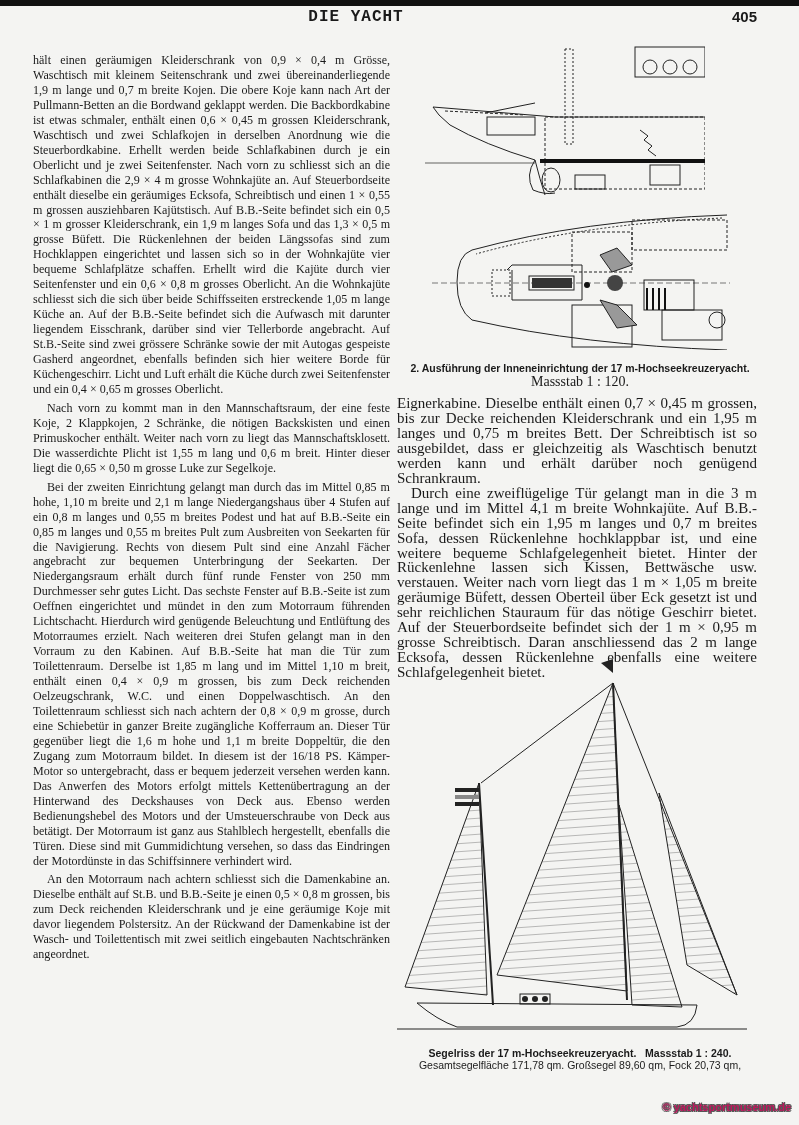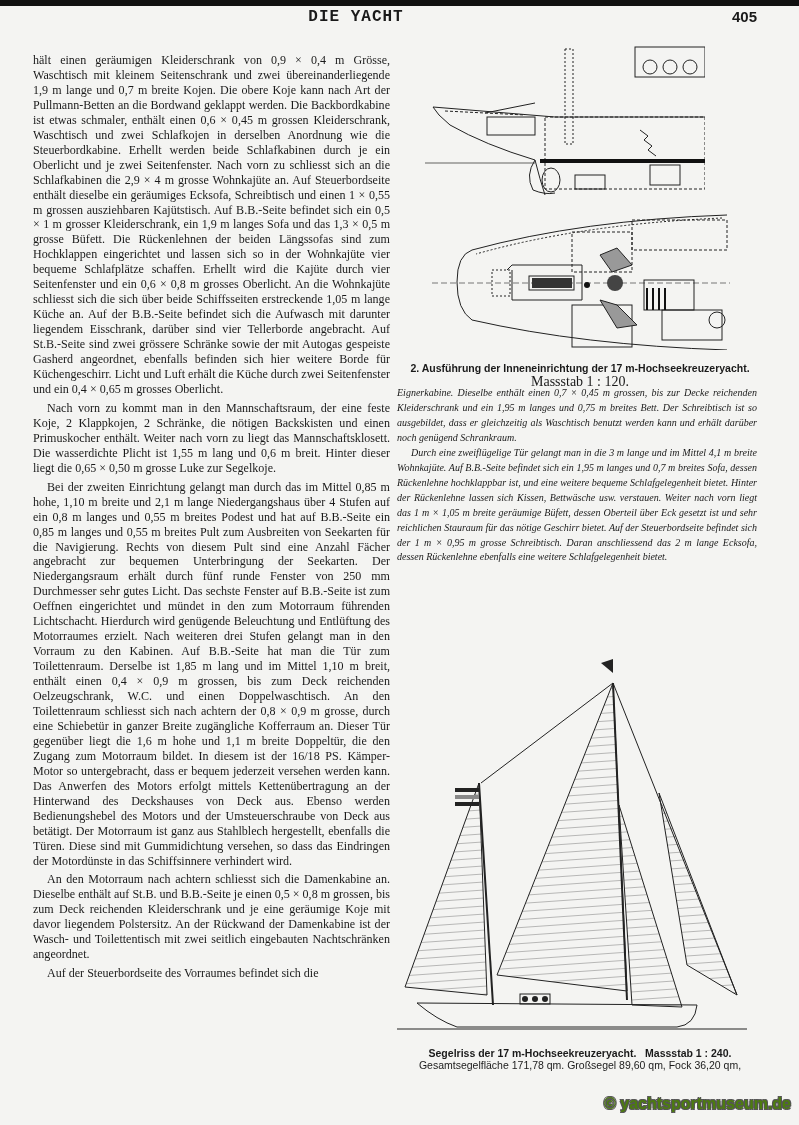--- a/index.html
+++ b/index.html
@@ -21,52 +21,51 @@
     font-weight: bold; font-size: 15px;
   }
   .col-left {
     position: absolute; left: 33px; top: 53px; width: 357px;
     font-size: 12.05px; line-height: 14.95px; text-align: justify;
     hyphens: manual;
   }
   .col-left p { margin: 0 0 4px 0; text-indent: 14px; }
   .col-left p.first { text-indent: 0; }
   .col-right-text {
-    position: absolute; left: 397px; top: 386px; width: 360px;
-    font-size: 10px; line-height: 14.95px; text-align: justify; font-style: italic;
+    position: absolute; left: 397px; top: 396px; width: 360px;
+    font-size: 15px; line-height: 14.95px; text-align: justify;
   }
   .col-right-text p { margin: 0; text-indent: 14px; }
   .col-right-text p.first { text-indent: 0; }
   .figure { position: absolute; }
   .caption {
     position: absolute; text-align: center;
     font-family: "Liberation Sans", "DejaVu Sans", sans-serif; font-size: 10.5px;
   }
   .caption .bold { font-weight: bold; }
   .caption .scale { font-family: "Liberation Serif", serif; font-size: 14px; }
   .watermark {
     position: absolute; right: 8px; bottom: 12px;
-    font-family: "Liberation Sans", "DejaVu Sans", sans-serif; font-size: 16px;
-    color: #4d7c0f; font-weight: bold;
+    font-family: "Liberation Sans", "DejaVu Sans", sans-serif; font-size: 11px;
+    color: #be185d; font-weight: bold;
     text-shadow: -1px -1px 0 #555, 1px -1px 0 #555, -1px 1px 0 #555, 1px 1px 0 #555;
   }
 </style>
 </head>
 <body>
 
 <div class="topbar"></div>
 <div class="header-title">DIE YACHT</div>
 <div class="page-number">405</div>
 
 <div class="col-left">
   <p class="first">hält einen geräumigen Kleiderschrank von 0,9 × 0,4 m Grösse, Waschtisch mit kleinem Seitenschrank und zwei übereinanderliegende 1,9 m lange und 0,7 m breite Kojen. Die obere Koje kann nach Art der Pullmann-Betten an die Bordwand geklappt werden. Die Backbordkabine ist etwas schmaler, enthält einen 0,6 × 0,45 m grossen Kleiderschrank, Waschtisch und zwei Schlafkojen in derselben Anordnung wie die Steuerbordkabine. Erhellt werden beide Schlafkabinen durch je ein Oberlicht und je zwei Seitenfenster. Nach vorn zu schliesst sich an die Schlafkabinen die 2,9 × 4 m grosse Wohnkajüte an. Auf Steuerbordseite enthält dieselbe ein geräumiges Ecksofa, Schreibtisch und einen 1 × 0,55 m grossen ausziehbaren Kajütstisch. Auf B.B.-Seite befindet sich ein 0,5 × 1 m grosser Kleiderschrank, ein 1,9 m langes Sofa und das 1,3 × 0,5 m grosse Büfett. Die Rückenlehnen der beiden Längssofas sind zum Hochklappen eingerichtet und lassen sich so in der Wohnkajüte vier bequeme Schlafplätze schaffen. Erhellt wird die Kajüte durch vier Seitenfenster und ein 0,6 × 0,8 m grosses Oberlicht. An die Wohnkajüte schliesst sich die sich über beide Schiffsseiten erstreckende 1,05 m lange Küche an. Auf der B.B.-Seite befindet sich die Aufwasch mit darunter liegendem Eisschrank, darüber sind vier Tellerborde angebracht. Auf St.B.-Seite sind zwei grössere Schränke sowie der mit Autogas gespeiste Gasherd angeordnet, ebenfalls befinden sich hier weitere Borde für Küchengeschirr. Licht und Luft erhält die Küche durch zwei Seitenfenster und ein 0,4 × 0,65 m grosses Oberlicht.</p>
   <p>Nach vorn zu kommt man in den Mannschaftsraum, der eine feste Koje, 2 Klappkojen, 2 Schränke, die nötigen Backskisten und einen Primuskocher enthält. Weiter nach vorn zu liegt das Mannschaftsklosett. Die wasserdichte Plicht ist 1,55 m lang und 0,6 m breit. Hinter dieser liegt die 0,65 × 0,50 m grosse Luke zur Segelkoje.</p>
   <p>Bei der zweiten Einrichtung gelangt man durch das im Mittel 0,85 m hohe, 1,10 m breite und 2,1 m lange Niedergangshaus über 4 Stufen auf ein 0,8 m langes und 0,55 m breites Podest und hat auf B.B.-Seite ein 0,85 m langes und 0,55 m breites Pult zum Ausbreiten von Seekarten für die Navigierung. Rechts von diesem Pult sind eine Anzahl Fächer angebracht zur bequemen Unterbringung der Seekarten. Der Niedergangsraum erhält durch fünf runde Fenster von 250 mm Durchmesser sehr gutes Licht. Das sechste Fenster auf B.B.-Seite ist zum Oeffnen eingerichtet und mündet in den zum Motorraum führenden Lichtschacht. Hierdurch wird genügende Beleuchtung und Entlüftung des Motorraumes erzielt. Nach weiteren drei Stufen gelangt man in den Vorraum zu den Kabinen. Auf B.B.-Seite hat man die Tür zum Toilettenraum. Derselbe ist 1,85 m lang und im Mittel 1,10 m breit, enthält einen 0,4 × 0,9 m grossen, bis zum Deck reichenden Oelzeugschrank, W.C. und einen Doppelwaschtisch. An den Toilettenraum schliesst sich nach achtern der 0,8 × 0,9 m grosse, durch eine Schiebetür in ganzer Breite zugängliche Kofferraum an. Dieser Tür gegenüber liegt die 1,6 m hohe und 1,1 m breite Doppeltür, die den Zugang zum Motorraum bildet. In diesem ist der 16/18 PS. Kämper-Motor so untergebracht, dass er bequem jederzeit versehen werden kann. Das Anwerfen des Motors erfolgt mittels Kettenübertragung an der Hinterwand des Deckshauses von Deck aus. Ebenso werden Bedienungshebel des Motors und der Umsteuerschraube von Deck aus betätigt. Der Motorraum ist ganz aus Stahlblech hergestellt, ebenfalls die Türen. Diese sind mit Gummidichtung versehen, so dass das Eindringen der Motordünste in das Schiffsinnere verhindert wird.</p>
   <p>An den Motorraum nach achtern schliesst sich die Damenkabine an. Dieselbe enthält auf St.B. und B.B.-Seite je einen 0,5 × 0,8 m grossen, bis zum Deck reichenden Kleiderschrank und je eine geräumige Koje mit davor liegendem Polstersitz. An der Rückwand der Damenkabine ist der Wasch- und Toilettentisch mit zwei seitlich eingebauten Nachtschränken angeordnet.</p>
-  <p>Auf der Steuerbordseite des Vorraumes befindet sich die</p>
 </div>
 
 <svg class="figure" style="left:425px; top:45px;" width="280" height="150" viewBox="0 0 280 150">
   <g fill="none" stroke="#222" stroke-width="1">
     <path d="M8,62 L14,70 L25,80 Q60,100 110,115 Q115,135 120,150"></path>
     <path d="M8,62 L130,72 L290,72"></path>
     <path d="M20,66 L100,70" stroke-dasharray="3,2"></path>
     <line x1="60" y1="68" x2="110" y2="58"></line>
     <rect x="62" y="72" width="48" height="18"></rect>
     <rect x="140" y="4" width="8" height="95" stroke-dasharray="2,2"></rect>
@@ -154,16 +153,16 @@
   <rect x="58" y="147" width="24" height="4" fill="#222"></rect>
   <line x1="0" y1="374" x2="350" y2="374" stroke="#222" stroke-width="1"></line>
 </svg>
 
 <div class="caption" style="left:395px; top:1040px; width:370px;margin-top:7px;">
   <div>
     <span class="bold">Segelriss der 17 m-Hochseekreuzeryacht.</span>
     &nbsp;
     <span class="bold">Massstab 1 : 240.</span>
   </div>
-  <div>Gesamtsegelfläche 171,78 qm. Großsegel 89,60 qm, Fock 36,20 qm,</div>
+  <div>Gesamtsegelfläche 171,78 qm. Großsegel 89,60 qm, Fock 20,73 qm,</div>
 </div>
 
 <div class="watermark">© yachtsportmuseum.de</div>
 
 </body></html>

